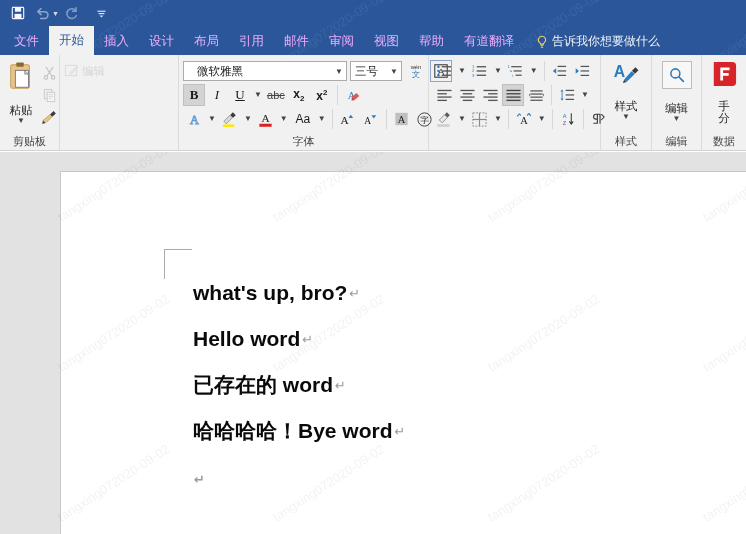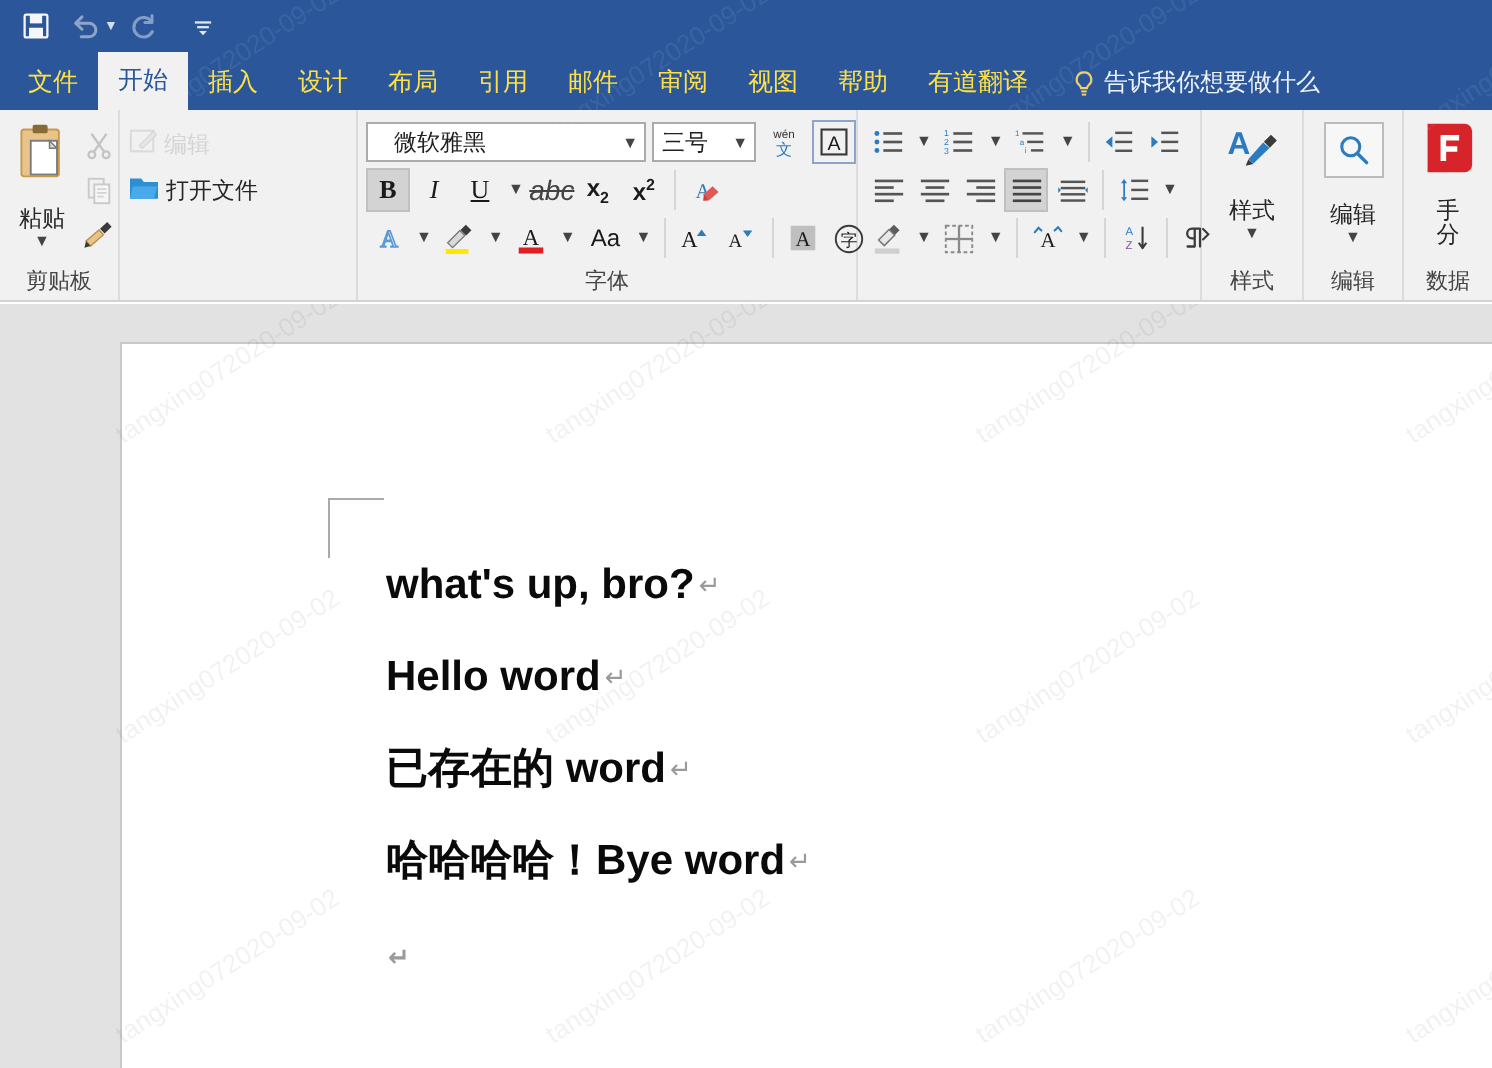--- a/index.html
+++ b/index.html
@@ -29,21 +29,21 @@
     font-size:12.5px; letter-spacing:.2px; color:#f2f2f2; pointer-events:none;
   }
 
   
   .tabstrip{
     height:29px; background:#2b579a; display:flex; align-items:flex-end;
     padding-left:4px; position:relative;
   }
   .tab{
     height:27px; padding:0 10px; display:flex; align-items:center;
-    font-size:12.5px; color:#fde047; white-space:nowrap; cursor:default;
+    font-size:12.5px; color:#f0abfc; white-space:nowrap; cursor:default;
   }
   .tab.active{
     background:#f1f1f1; color:#2b579a; height:29px;
   }
   .tellme{
     display:flex; align-items:center; gap:4px; padding:0 6px 0 12px;
     font-size:12px; color:#eef2f8; white-space:nowrap; height:27px;
   }
   .bulb{ display:inline-block; width:12px; height:14px; }
 
@@ -227,37 +227,28 @@
         <div style="display:flex;flex-direction:column;gap:6px;padding-top:4px;">
           <div class="txtbtn dis">
             <span>
               <svg width="15" height="15" viewBox="0 0 16 16">
                 <rect x="1.5" y="2.5" width="12" height="11" stroke="#b5b5b5" stroke-width="1.1" fill="none"></rect>
                 <path d="M6 10.5 13.5 3l1.6 1.6L7.6 12z" fill="#d8d8d8" stroke="#b5b5b5" stroke-width=".8"></path>
               </svg>
             </span>
             <span>编辑</span>
           </div>
-          <div class="txtbtn">
-            <span>
-              <svg width="16" height="14" viewBox="0 0 16 14">
-                <path d="M1 2.2h5.6l1.3 1.8H15v8.4H1z" fill="#2c8fd6"></path>
-                <path d="M2.4 6.2h12.2l-1.6 6.2H1z" fill="#4aa9e8"></path>
-              </svg>
-            </span>
-            <span>打开文件</span>
-          </div>
         </div>
       </div>
     </div>
 
     <div class="group" style="width:250px;">
       <div class="group-body" style="flex-direction:column;gap:2px;padding-top:3px;">
         <div style="display:flex;align-items:center;gap:3px;">
-          <div class="combo" style="width:140px;padding-left:13px;">
+          <div class="combo" style="width:164px;padding-left:13px;">
             <span class="cv">微软雅黑</span>
             <span class="cc">▼</span>
           </div>
           <div class="combo" style="width:52px;">
             <span class="cv">三号</span>
             <span class="cc">▼</span>
           </div>
           <div class="small-btn">
             <svg width="18" height="18" viewBox="0 0 20 20">
               <text x="10" y="8" font-size="6.5" text-anchor="middle" fill="#333" font-family="Liberation Sans, sans-serif">wén</text>
@@ -276,21 +267,21 @@
             <span style="font-weight:bold;font-size:13px;font-family:'Liberation Serif',serif;color:#1a1a1a;">B</span>
           </div>
           <div class="small-btn">
             <span style="font-style:italic;font-size:13px;font-family:'Liberation Serif',serif;color:#1a1a1a;">I</span>
           </div>
           <div class="small-btn">
             <span style="text-decoration:underline;font-size:13px;font-family:'Liberation Serif',serif;color:#1a1a1a;">U</span>
           </div>
           <span class="caret-dn" style="margin:0 2px;">▼</span>
           <div class="small-btn">
-            <span style="text-decoration:line-through;font-size:14px;color:#444;font-style:italic;">abc</span>
+            <span style="text-decoration:line-through;font-size:11px;color:#444;">abc</span>
           </div>
           <div class="small-btn">
             <span style="font-size:12px;font-weight:bold;color:#1a1a1a;">x<sub style="font-size:8px;">2</sub></span>
           </div>
           <div class="small-btn">
             <span style="font-size:12px;font-weight:bold;color:#1a1a1a;">x<sup style="font-size:8px;">2</sup></span>
           </div>
           <span class="vdiv"></span>
           <div class="small-btn">
             <svg width="17" height="16" viewBox="0 0 18 16">

